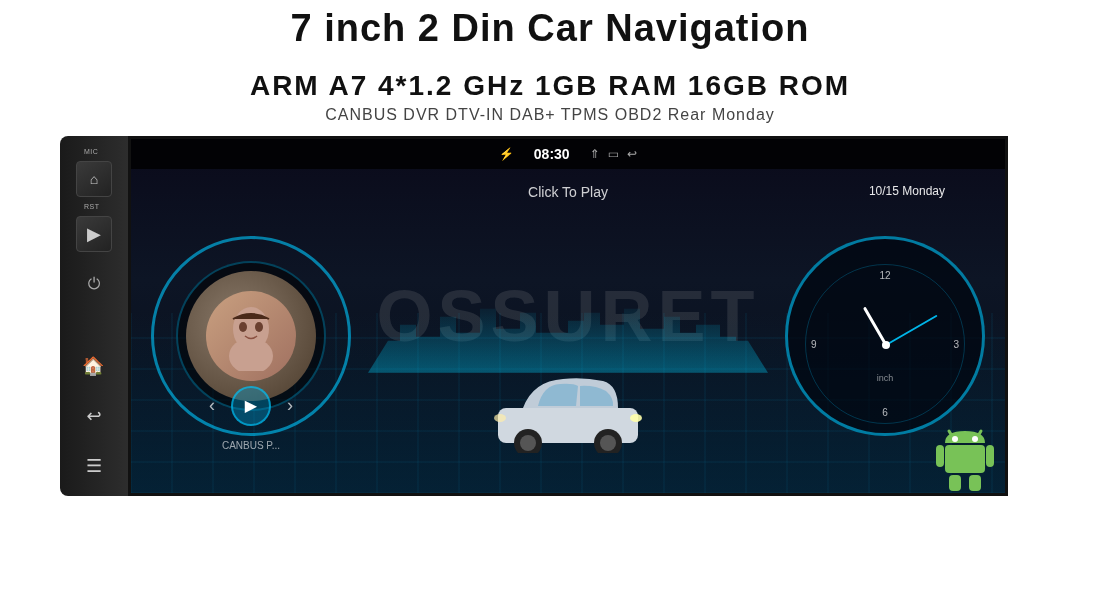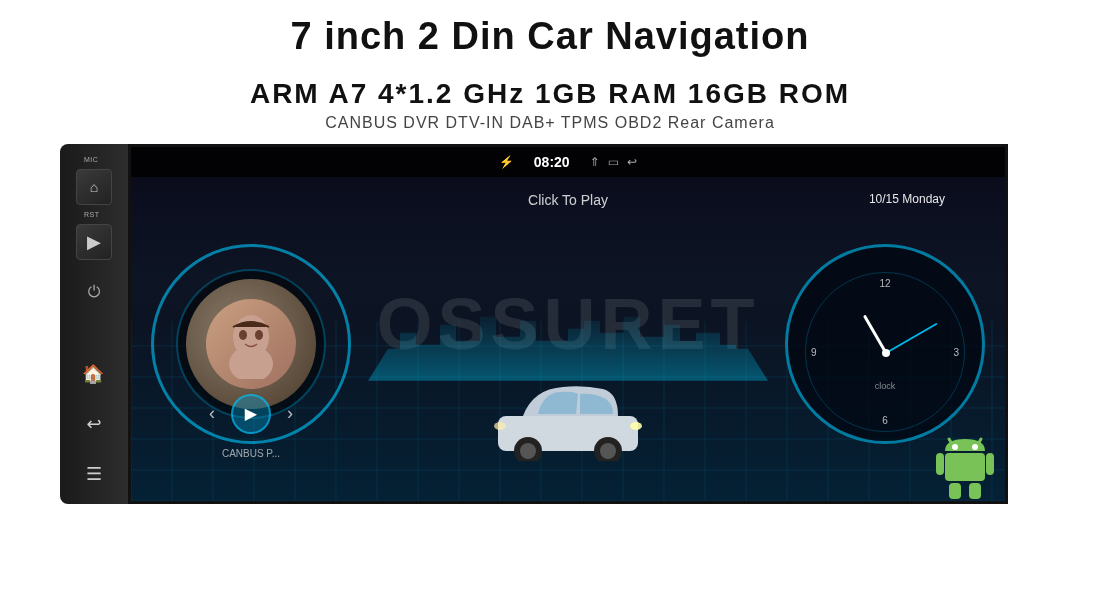--- a/index.html
+++ b/index.html
@@ -17,21 +17,21 @@
       height: 615px;
       background: #fff;
       display: flex;
       flex-direction: column;
       align-items: center;
     }
 
     .header-section {
       width: 100%;
       text-align: center;
-      padding-top: 16px;
+      padding-top: 8px;
     }
 
     .title-main {
       font-size: 38px;
       font-weight: 900;
       color: #111;
       letter-spacing: 1px;
       line-height: 1.1;
     }
 
@@ -395,21 +395,21 @@
 
   </style>
 </head>
 <body>
 
 <div class="page-wrapper">
 
   <div class="header-section">
     <div class="title-main">7 inch 2 Din Car Navigation</div>
     <div class="specs-row">ARM A7 4*1.2 GHz    1GB RAM    16GB ROM</div>
-    <div class="features-row2">CANBUS   DVR   DTV-IN   DAB+   TPMS   OBD2   Rear Camera</div>
+    <div class="features-row2">CANBUS   DVR   DTV-IN   DAB+   TPMS   OBD2   Rear Monday</div>
   </div>
 
   <div class="device-container">
 
     <div class="side-panel">
       <div class="side-controls-top">
         <div class="side-mic-group">
           <span class="side-label">MIC</span>
         </div>
         <div class="side-btn">⌂</div>
@@ -432,21 +432,21 @@
       <div class="screen-content">
 
         <div class="watermark">OSSURET</div>
 
         <div class="grid-floor"></div>
 
         <div class="city-skyline"></div>
 
         <div class="status-bar">
           <span class="status-icon">⚡</span>
-          <span class="status-time">08:20</span>
+          <span class="status-time">08:30</span>
           <div class="status-icons-right">
             <span class="status-icon">⇑</span>
             <span class="status-icon">▭</span>
             <span class="status-icon">↩</span>
           </div>
         </div>
 
         <div class="click-to-play">Click To Play</div>
 
         <div class="date-display">10/15 Monday</div>
@@ -508,21 +508,21 @@
               <span class="clock-9">9</span>
 
               <svg width="160" height="160" viewBox="0 0 160 160" style="position:absolute;top:0;left:0;">
 
                 <line x1="80" y1="80" x2="80" y2="38" stroke="#ffffff" stroke-width="3" stroke-linecap="round" transform="rotate(-30, 80, 80)"></line>
 
                 <line x1="80" y1="80" x2="80" y2="22" stroke="rgba(0,200,255,0.9)" stroke-width="2" stroke-linecap="round" transform="rotate(60, 80, 80)"></line>
 
                 <circle cx="80" cy="80" r="4" fill="#fff"></circle>
               </svg>
-              <span class="clock-label">clock</span>
+              <span class="clock-label">inch</span>
             </div>
           </div>
         </div>
 
         <div class="android-logo">
           <svg width="60" height="70" viewBox="0 0 60 70">
 
             <line x1="20" y1="18" x2="14" y2="8" stroke="#78c257" stroke-width="3" stroke-linecap="round"></line>
             <line x1="40" y1="18" x2="46" y2="8" stroke="#78c257" stroke-width="3" stroke-linecap="round"></line>
 

